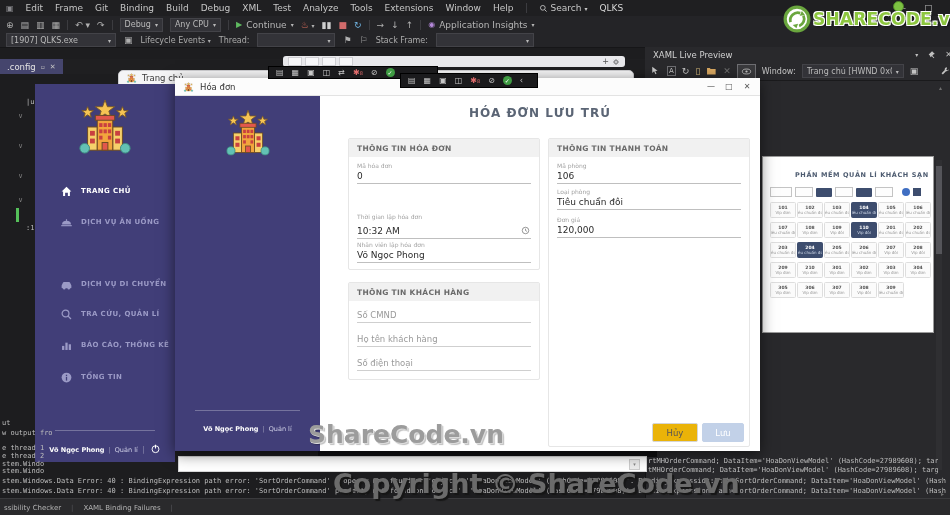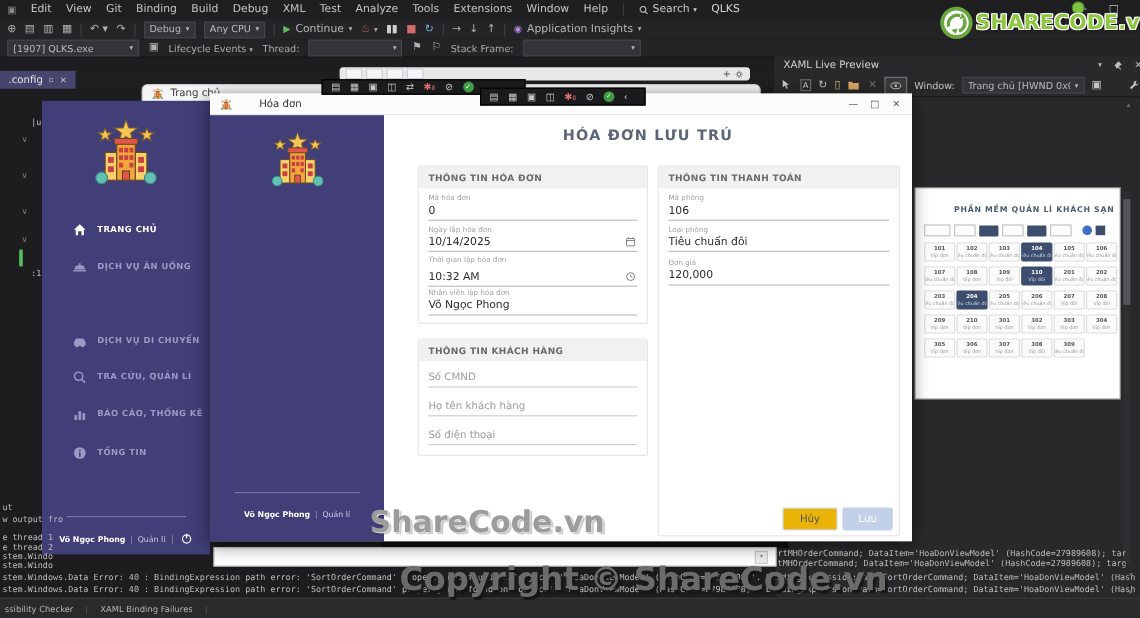--- a/index.html
+++ b/index.html
@@ -52,21 +52,21 @@
   .nlabel.on{color:#ffffff;}
   .nicon{width:13px;height:13px;color:#9b9ac6;display:flex;align-items:center;justify-content:center;}
   .nicon.on{color:#ffffff;}
   .sdiv{height:1px;background:rgba(255,255,255,.28);}
   .sfoot{display:flex;align-items:center;justify-content:center;gap:4px;color:#cfcfe6;font-size:6.5px;}
   .sfoot .nm{color:#fff;font-weight:bold;}
   .sfoot .bar{color:rgba(255,255,255,.45);}
   
   .dialog{left:175px;top:78px;width:585px;height:373px;background:#fff;box-shadow:0 3px 14px rgba(0,0,0,.55);}
   .dtitle{left:0;top:0;width:585px;height:18px;background:#fcfcfc;border-bottom:1px solid #e3e3e3;
-          display:flex;align-items:center;gap:22px;padding-left:8px;box-sizing:border-box;font-size:8.5px;color:#333;}
+          display:flex;align-items:center;gap:6px;padding-left:8px;box-sizing:border-box;font-size:8.5px;color:#333;}
   .winbtn{font-size:8px;color:#5a5a5a;width:18px;text-align:center;}
   .dside{left:0;top:18px;width:145px;height:355px;background:#413e78;}
   .dwhite{left:145px;top:18px;width:440px;height:355px;background:#fff;}
   .formtitle{left:145px;top:28px;width:440px;text-align:center;font-size:12px;letter-spacing:1px;
              color:#5b6575;font-weight:bold;}
   .card{background:#fff;border:1px solid #e6e6e6;border-radius:2px;}
   .chead{left:0;top:0;right:0;height:18px;background:#f1f1f1;display:flex;align-items:center;padding-left:8px;
          font-size:7.5px;font-weight:bold;color:#6a6a6a;letter-spacing:.3px;}
   .field{left:8px;width:174px;}
   .flabel{font-size:6px;color:#a3a3a3;line-height:8px;}
@@ -221,21 +221,21 @@
         <polygon points="12.5,21.5 9,18.5 14,17.5" fill="#6aa63e"></polygon>
       </g>
   </defs>
 </svg>
 
 <div class="root">
 
   <div class="a menubar">
     <span style="color:#8a8a8e;font-size:8px">▣</span>
     <span class="mi">Edit</span>
-    <span class="mi">View</span>
+    <span class="mi">Frame</span>
     <span class="mi">Git</span>
     <span class="mi">Binding</span>
     <span class="mi">Build</span>
     <span class="mi">Debug</span>
     <span class="mi">XML</span>
     <span class="mi">Test</span>
     <span class="mi">Analyze</span>
     <span class="mi">Tools</span>
     <span class="mi">Extensions</span>
     <span class="mi">Window</span>
@@ -659,28 +659,20 @@
     <div class="a formtitle">HÓA ĐƠN LƯU TRÚ</div>
 
     <div class="a card" style="left:173px;top:60px;width:190px;height:130px">
       <div class="chead" style="position:absolute">
           <span>THÔNG TIN HÓA ĐƠN</span>
         </div>
       <div class="a field" style="top:23px">
         <div class="flabel">Mã hóa đơn</div>
         <div class="fvalue">0</div>
       </div>
-      <div class="a field" style="top:49px">
-        <div class="flabel">Ngày lập hóa đơn</div>
-        <div class="fvalue"><span>10/14/2025</span>
-          <span class="ficon"><svg width="9" height="9" viewBox="0 0 16 16">
-                <use href="#ic-cal"></use>
-              </svg></span>
-        </div>
-      </div>
       <div class="a field" style="top:74px">
         <div class="flabel">Thời gian lập hóa đơn</div>
         <div class="fvalue" style="margin-top:4px"><span>10:32 AM</span>
           <span class="ficon"><svg width="9" height="9" viewBox="0 0 16 16">
                 <use href="#ic-clock"></use>
               </svg></span>
         </div>
       </div>
       <div class="a field" style="top:102px">
         <div class="flabel">Nhân viên lập hóa đơn</div>

